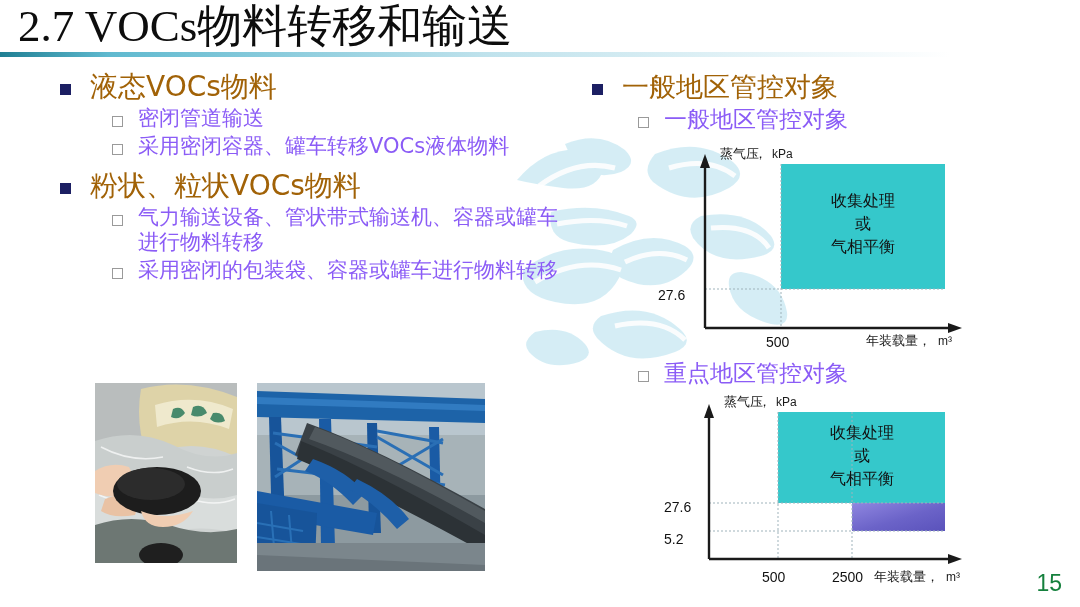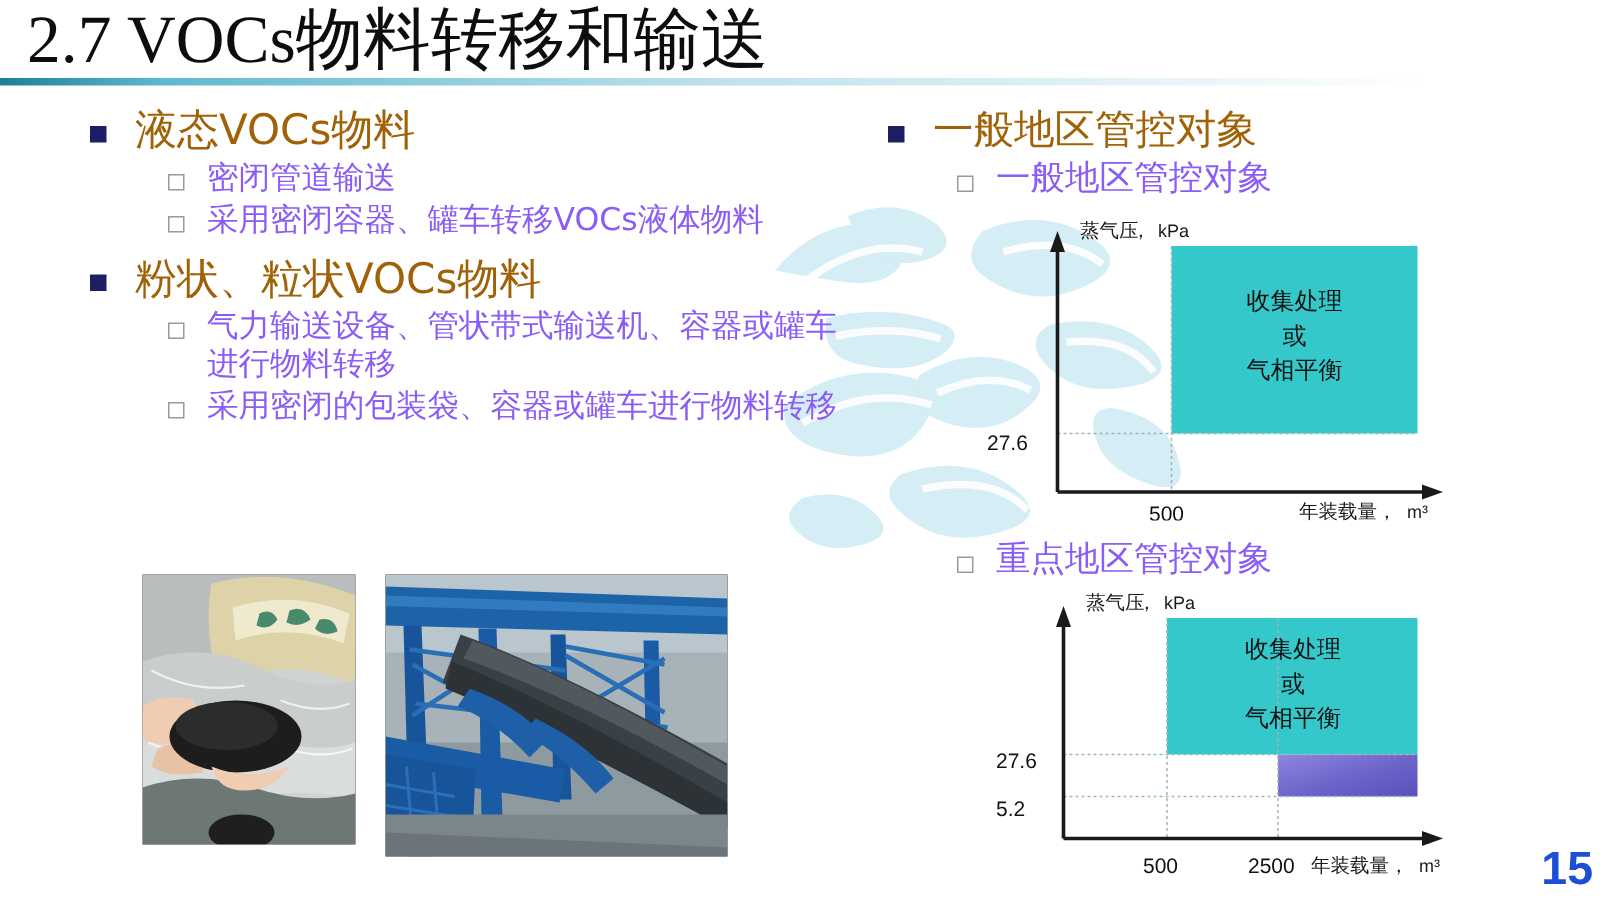--- a/index.html
+++ b/index.html
@@ -85,21 +85,21 @@
   }
   .box-lbl{
     font-family:"DejaVu Serif","Liberation Serif",serif;
     font-size:16px;fill:#111;
   }
 
   
   .pageno{
     position:absolute;right:18px;bottom:10px;z-index:4;
     font-family:"Liberation Sans","DejaVu Sans",sans-serif;
-    font-weight:bold;font-size:31px;color:#1d4ed8;
+    font-weight:normal;font-size:23px;color:#15803d;
   }
 </style>
 </head>
 <body>
 
 <div class="slide">
 
   <svg class="watermark" viewBox="0 0 340 260">
     <g fill="#b3e0ee">
       <path d="M12 60 q30 -36 72 -30 q18 3 14 20 q-6 22 -40 18 q-30 -4 -46 -8z"></path>

